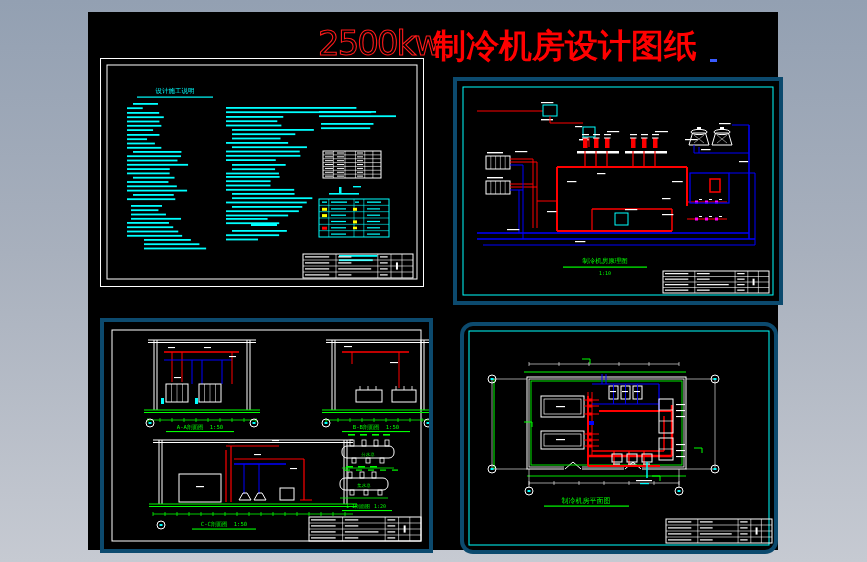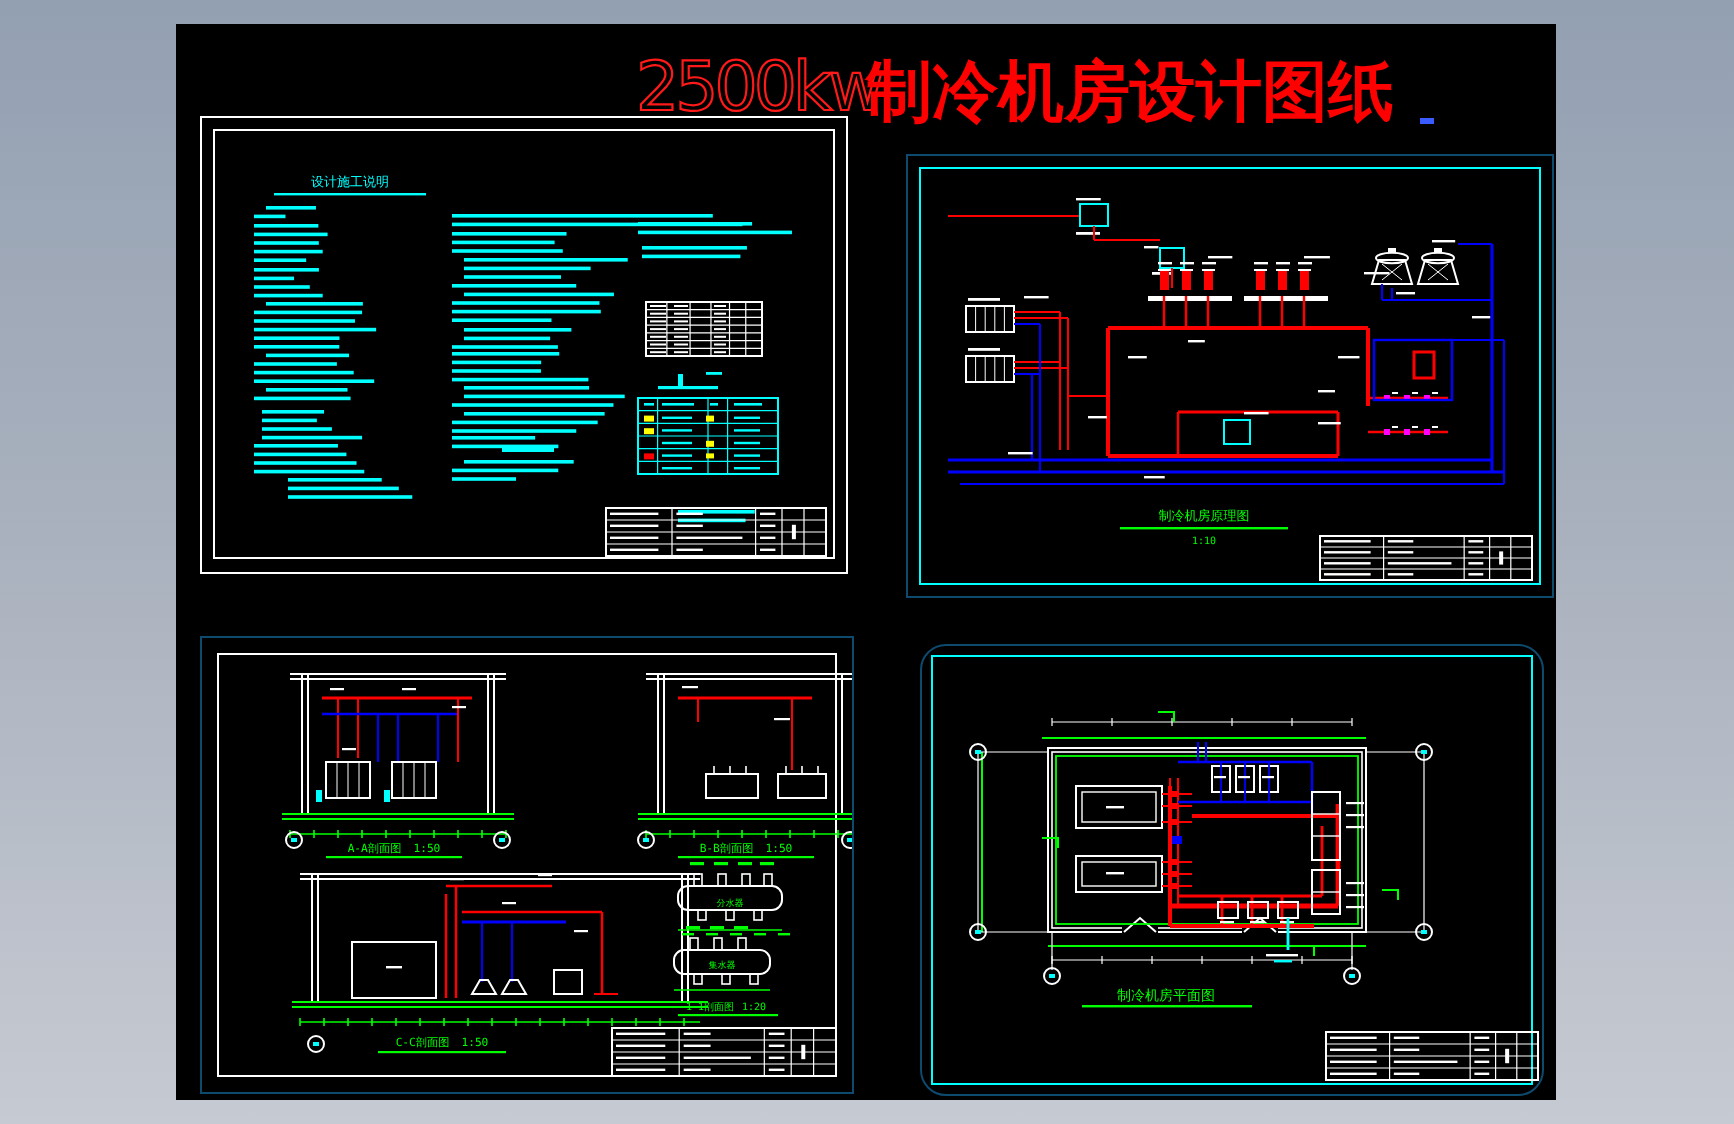--- a/index.html
+++ b/index.html
@@ -2,21 +2,21 @@
 <html><head>
 <meta charset="utf-8">
 <style>
   html,body{margin:0;padding:0;width:867px;height:562px;overflow:hidden;
     font-family:"DejaVu Sans",sans-serif;}
   .desktop{position:absolute;inset:0;
     background:linear-gradient(180deg,#93a0b2 0%,#a8b0bd 45%,#c6cad2 100%);}
   .canvas{position:absolute;left:88px;top:12px;width:690px;height:538px;background:#000;}
   .sheet{position:absolute;background:#000;}
   .b-white{border:1px solid #fff;}
-  .b-cyan{border:1px solid #0c4a6e;}
+  .b-cyan{border:4px solid #0c4a6e;}
   svg{display:block;}
   svg text{font-family:"DejaVu Sans Mono","DejaVu Sans",monospace;}
   .cap{fill:#00ff00;}
   .title-prefix{fill:none;stroke:#ff1a1a;stroke-width:1.1px;
     font-family:"DejaVu Sans",sans-serif;letter-spacing:-2px;}
   .title-main{fill:#ff0000;font-weight:bold;font-family:"DejaVu Sans",sans-serif;}
 </style>
 </head>
 <body>
 

